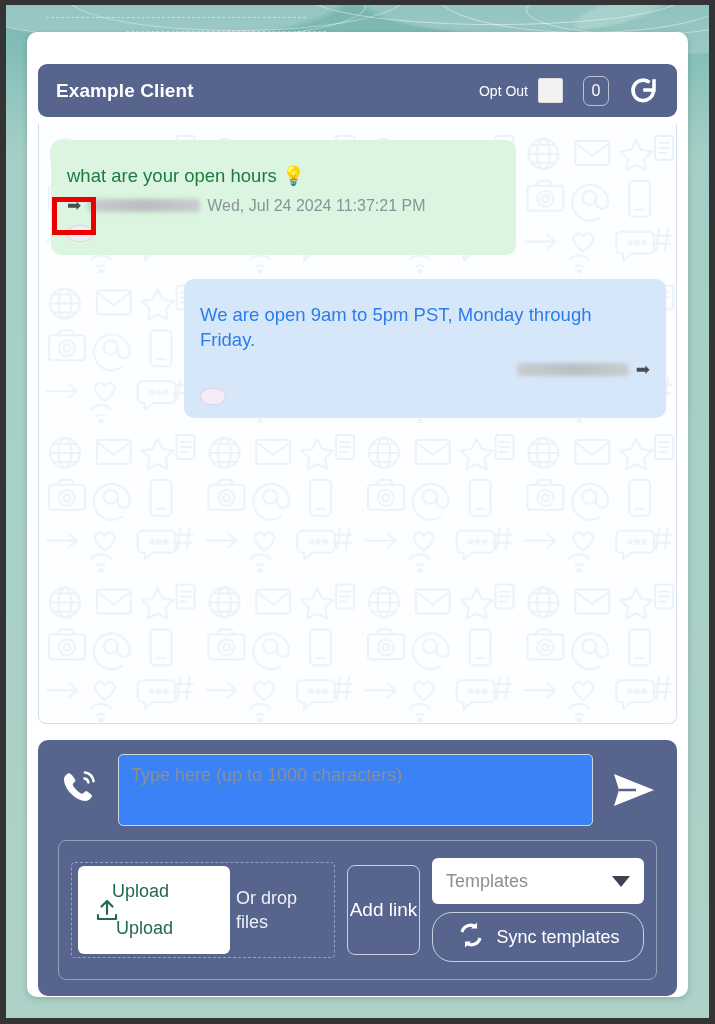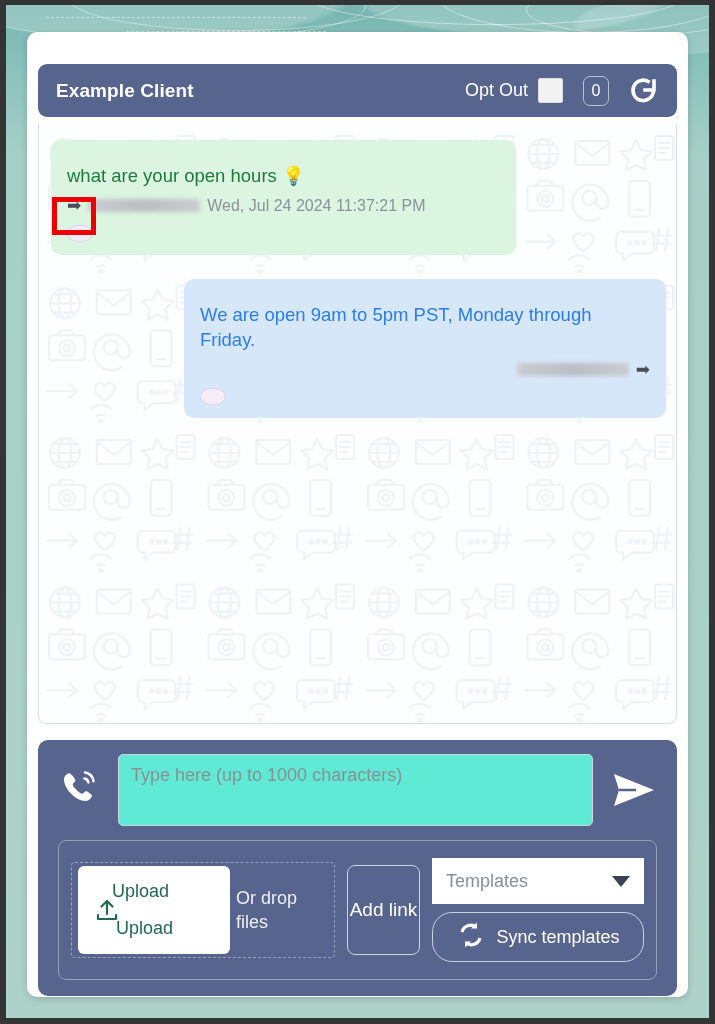--- a/index.html
+++ b/index.html
@@ -66,21 +66,21 @@
     color: #fff;
   }
   #header .title {
     font-size: 19px;
     font-weight: bold;
     letter-spacing: .1px;
     flex: 0 0 auto;
   }
   #header .spacer { flex: 1 1 auto; }
   #header .optout-label {
-    font-size: 18px;
+    font-size: 14px;
     margin-right: 10px;
   }
   .optout-box {
     width: 25px; height: 25px;
     background: #f2f2f2;
     border: 1px solid #dcdcdc;
     border-radius: 2px;
     margin-right: 20px;
     cursor: pointer;
   }
@@ -201,21 +201,21 @@
     width: 58px; height: 68px;
     display: flex; align-items: center; justify-content: center;
     flex: 0 0 auto;
     cursor: pointer;
   }
   #msg-input {
     flex: 1 1 auto;
     height: 72px;
     border: 1px solid #cfd5df;
     border-radius: 5px;
-    background: #5eead4;
+    background: #3b82f6;
     font-size: 18px;
     font-family: "Liberation Sans", sans-serif;
     color: #2d2d2d;
     padding: 10px 12px;
     resize: none;
     outline: none;
   }
   #msg-input::placeholder { color: #8b8f94; }
   .send-wrap {
     width: 62px; height: 72px;
@@ -292,21 +292,21 @@
   .tmpl-col {
     flex: 0 0 auto;
     width: 212px;
     display: flex;
     flex-direction: column;
     gap: 8px;
   }
   .tmpl-select {
     height: 46px;
     background: #fff;
-    border-radius: 0;
+    border-radius: 6px;
     display: flex;
     align-items: center;
     justify-content: space-between;
     padding: 0 14px;
     cursor: pointer;
   }
   .tmpl-select .val { color: #8b8f94; font-size: 18px; }
   .caret {
     width: 0; height: 0;
     border-left: 9px solid transparent;

